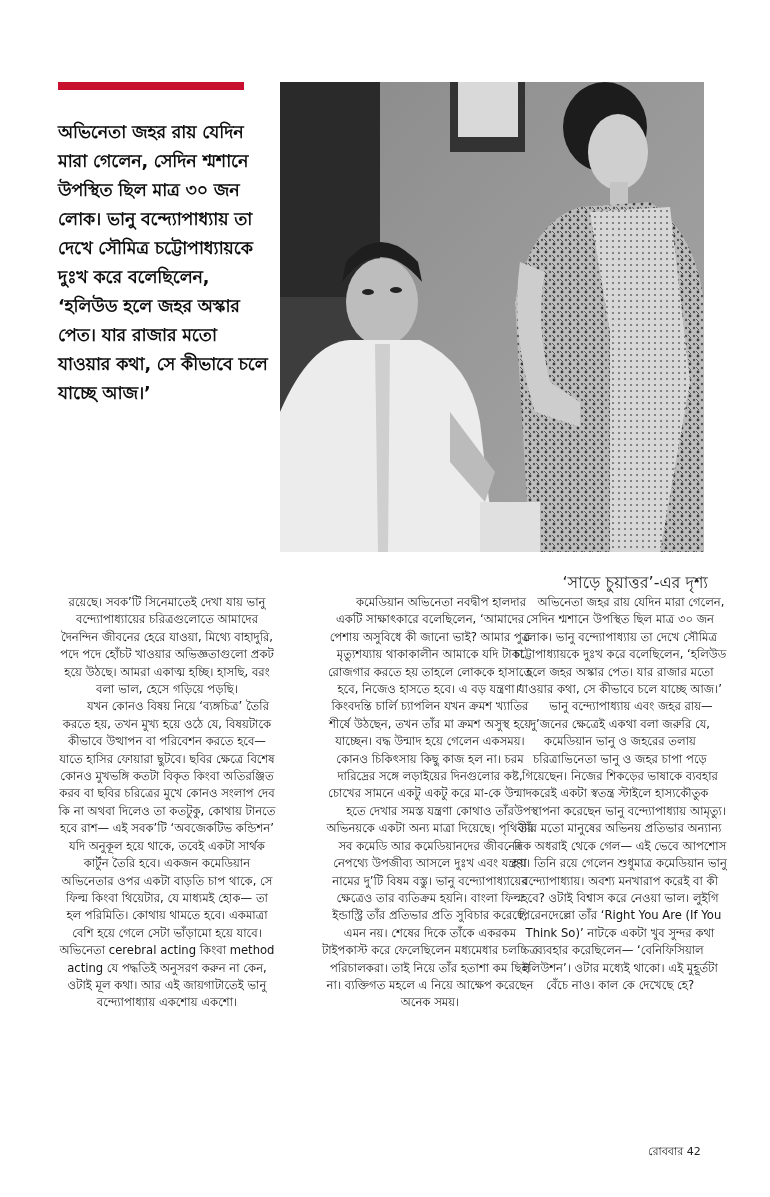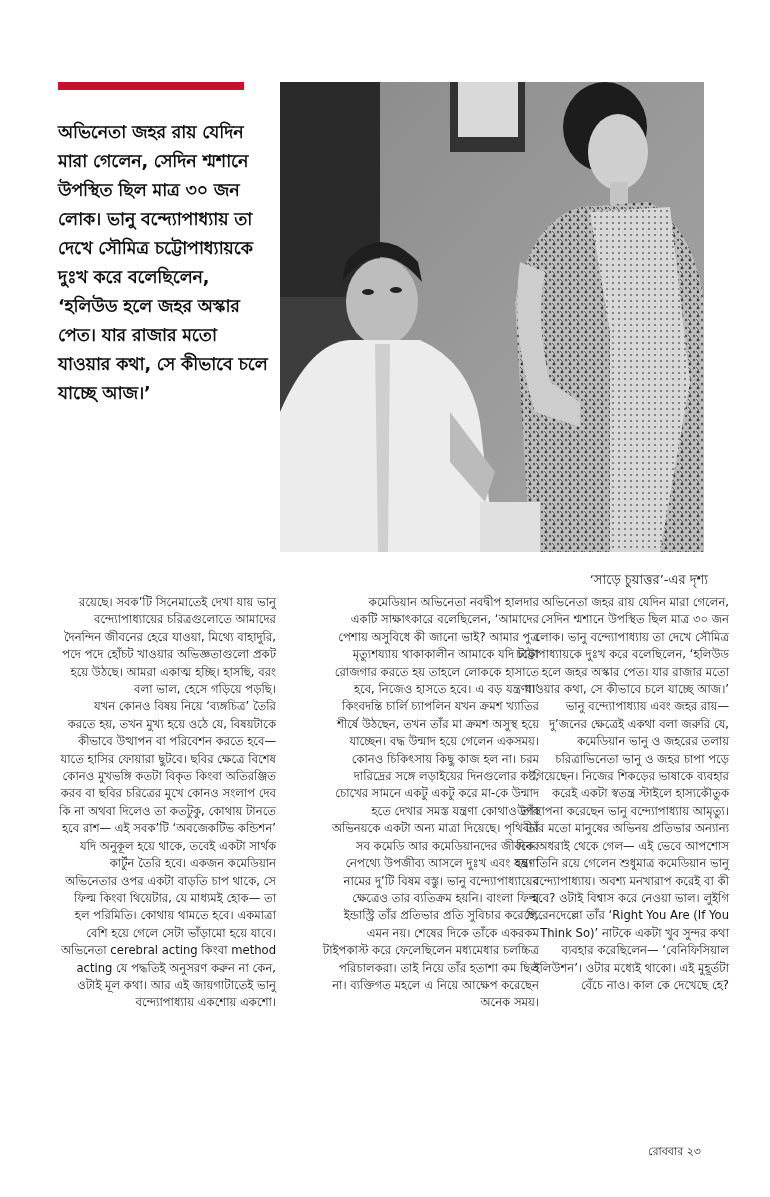--- a/index.html
+++ b/index.html
@@ -1,22 +1,22 @@
 <!DOCTYPE html>
 <html><head>
 <meta charset="utf-8">
 <style>
   html, body { margin:0; padding:0; background:#ffffff; }
   body { width:770px; height:1197px; position:relative; overflow:hidden; font-family:"DejaVu Sans", sans-serif; color:#111; }
   .red-bar { position:absolute; left:58px; top:82px; width:186px; height:8px; background:#c8102e; }
   .pull-quote { position:absolute; left:58px; top:118px; width:215px; font-size:17.5px; line-height:29px; font-weight:bold; color:#0d0d0d; letter-spacing:-0.2px; }
   .photo { position:absolute; left:280px; top:82px; width:424px; height:470px; overflow:hidden; background:#777; }
   .photo svg { display:block; }
-  .caption { position:absolute; right:62px; top:570px; font-size:13px; color:#222; }
-  .col { position:absolute; top:594px; width:218px; font-size:11.6px; line-height:17.4px; color:#161616; text-align:right; }
+  .caption { position:absolute; right:62px; top:570px; font-size:16px; color:#222; }
+  .col { position:absolute; top:594px; width:218px; font-size:11.6px; line-height:17.4px; color:#161616; text-align:center; }
   .col p { margin:0; text-indent:0; }
   .col p.indent { text-indent:22px; }
   .col1 { left:58px; }
   .col2 { left:285px;margin-left:36px; }
   .col3 { left:511px; }
   .page-no { position:absolute; left:648px; top:1143px; font-size:11px; color:#222; }
 </style>
 </head>
 <body>
 
@@ -81,13 +81,13 @@
 
 <div class="col col2">
   <p class="indent">কমেডিয়ান অভিনেতা নবদ্বীপ হালদার একটি সাক্ষাৎকারে বলেছিলেন, ‘আমাদের পেশায় অসুবিধে কী জানো ভাই? আমার পুত্র মৃত্যুশয্যায় থাকাকালীন আমাকে যদি টাকা রোজগার করতে হয় তাহলে লোককে হাসাতে হবে, নিজেও হাসতে হবে। এ বড় যন্ত্রণা।’ কিংবদন্তি চার্লি চ্যাপলিন যখন ক্রমশ খ্যাতির শীর্ষে উঠছেন, তখন তাঁর মা ক্রমশ অসুস্থ হয়ে যাচ্ছেন। বদ্ধ উন্মাদ হয়ে গেলেন একসময়। কোনও চিকিৎসায় কিছু কাজ হল না। চরম দারিদ্রের সঙ্গে লড়াইয়ের দিনগুলোর কষ্ট, চোখের সামনে একটু একটু করে মা-কে উন্মাদ হতে দেখার সমস্ত যন্ত্রণা কোথাও তাঁর অভিনয়কে একটা অন্য মাত্রা দিয়েছে। পৃথিবীর সব কমেডি আর কমেডিয়ানদের জীবনের নেপথ্যে উপজীব্য আসলে দুঃখ এবং যন্ত্রণা নামের দু’টি বিষম বস্তু। ভানু বন্দ্যোপাধ্যায়ের ক্ষেত্রেও তার ব্যতিক্রম হয়নি। বাংলা ফিল্ম ইন্ডাস্ট্রি তাঁর প্রতিভার প্রতি সুবিচার করেছে, এমন নয়। শেষের দিকে তাঁকে একরকম টাইপকাস্ট করে ফেলেছিলেন মধ্যমেধার চলচ্চিত্র পরিচালকরা। তাই নিয়ে তাঁর হতাশা কম ছিল না। ব্যক্তিগত মহলে এ নিয়ে আক্ষেপ করেছেন অনেক সময়।</p>
 </div>
 
 <div class="col col3">
   <p class="indent">অভিনেতা জহর রায় যেদিন মারা গেলেন, সেদিন শ্মশানে উপস্থিত ছিল মাত্র ৩০ জন লোক। ভানু বন্দ্যোপাধ্যায় তা দেখে সৌমিত্র চট্টোপাধ্যায়কে দুঃখ করে বলেছিলেন, ‘হলিউড হলে জহর অস্কার পেত। যার রাজার মতো যাওয়ার কথা, সে কীভাবে চলে যাচ্ছে আজ।’</p>
   <p class="indent">ভানু বন্দ্যোপাধ্যায় এবং জহর রায়— দু’জনের ক্ষেত্রেই একথা বলা জরুরি যে, কমেডিয়ান ভানু ও জহরের তলায় চরিত্রাভিনেতা ভানু ও জহর চাপা পড়ে গিয়েছেন। নিজের শিকড়ের ভাষাকে ব্যবহার করেই একটা স্বতন্ত্র স্টাইলে হাস্যকৌতুক উপস্থাপনা করেছেন ভানু বন্দ্যোপাধ্যায় আমৃত্যু। তাঁর মতো মানুষের অভিনয় প্রতিভার অন্যান্য দিক অধরাই থেকে গেল— এই ভেবে আপশোস হয়। তিনি রয়ে গেলেন শুধুমাত্র কমেডিয়ান ভানু বন্দ্যোপাধ্যায়। অবশ্য মনখারাপ করেই বা কী হবে? ওটাই বিশ্বাস করে নেওয়া ভাল। লুইগি পিরেনদেল্লো তাঁর ‘Right You Are (If You Think So)’ নাটকে একটা খুব সুন্দর কথা ব্যবহার করেছিলেন— ‘বেনিফিসিয়াল ইলিউশন’। ওটার মধ্যেই থাকো। এই মুহূর্তটা বেঁচে নাও। কাল কে দেখেছে হে?</p>
 </div>
 
-<div class="page-no">রোববার ২৩</div>
+<div class="page-no">রোববার 42</div>
 
 </body></html>

